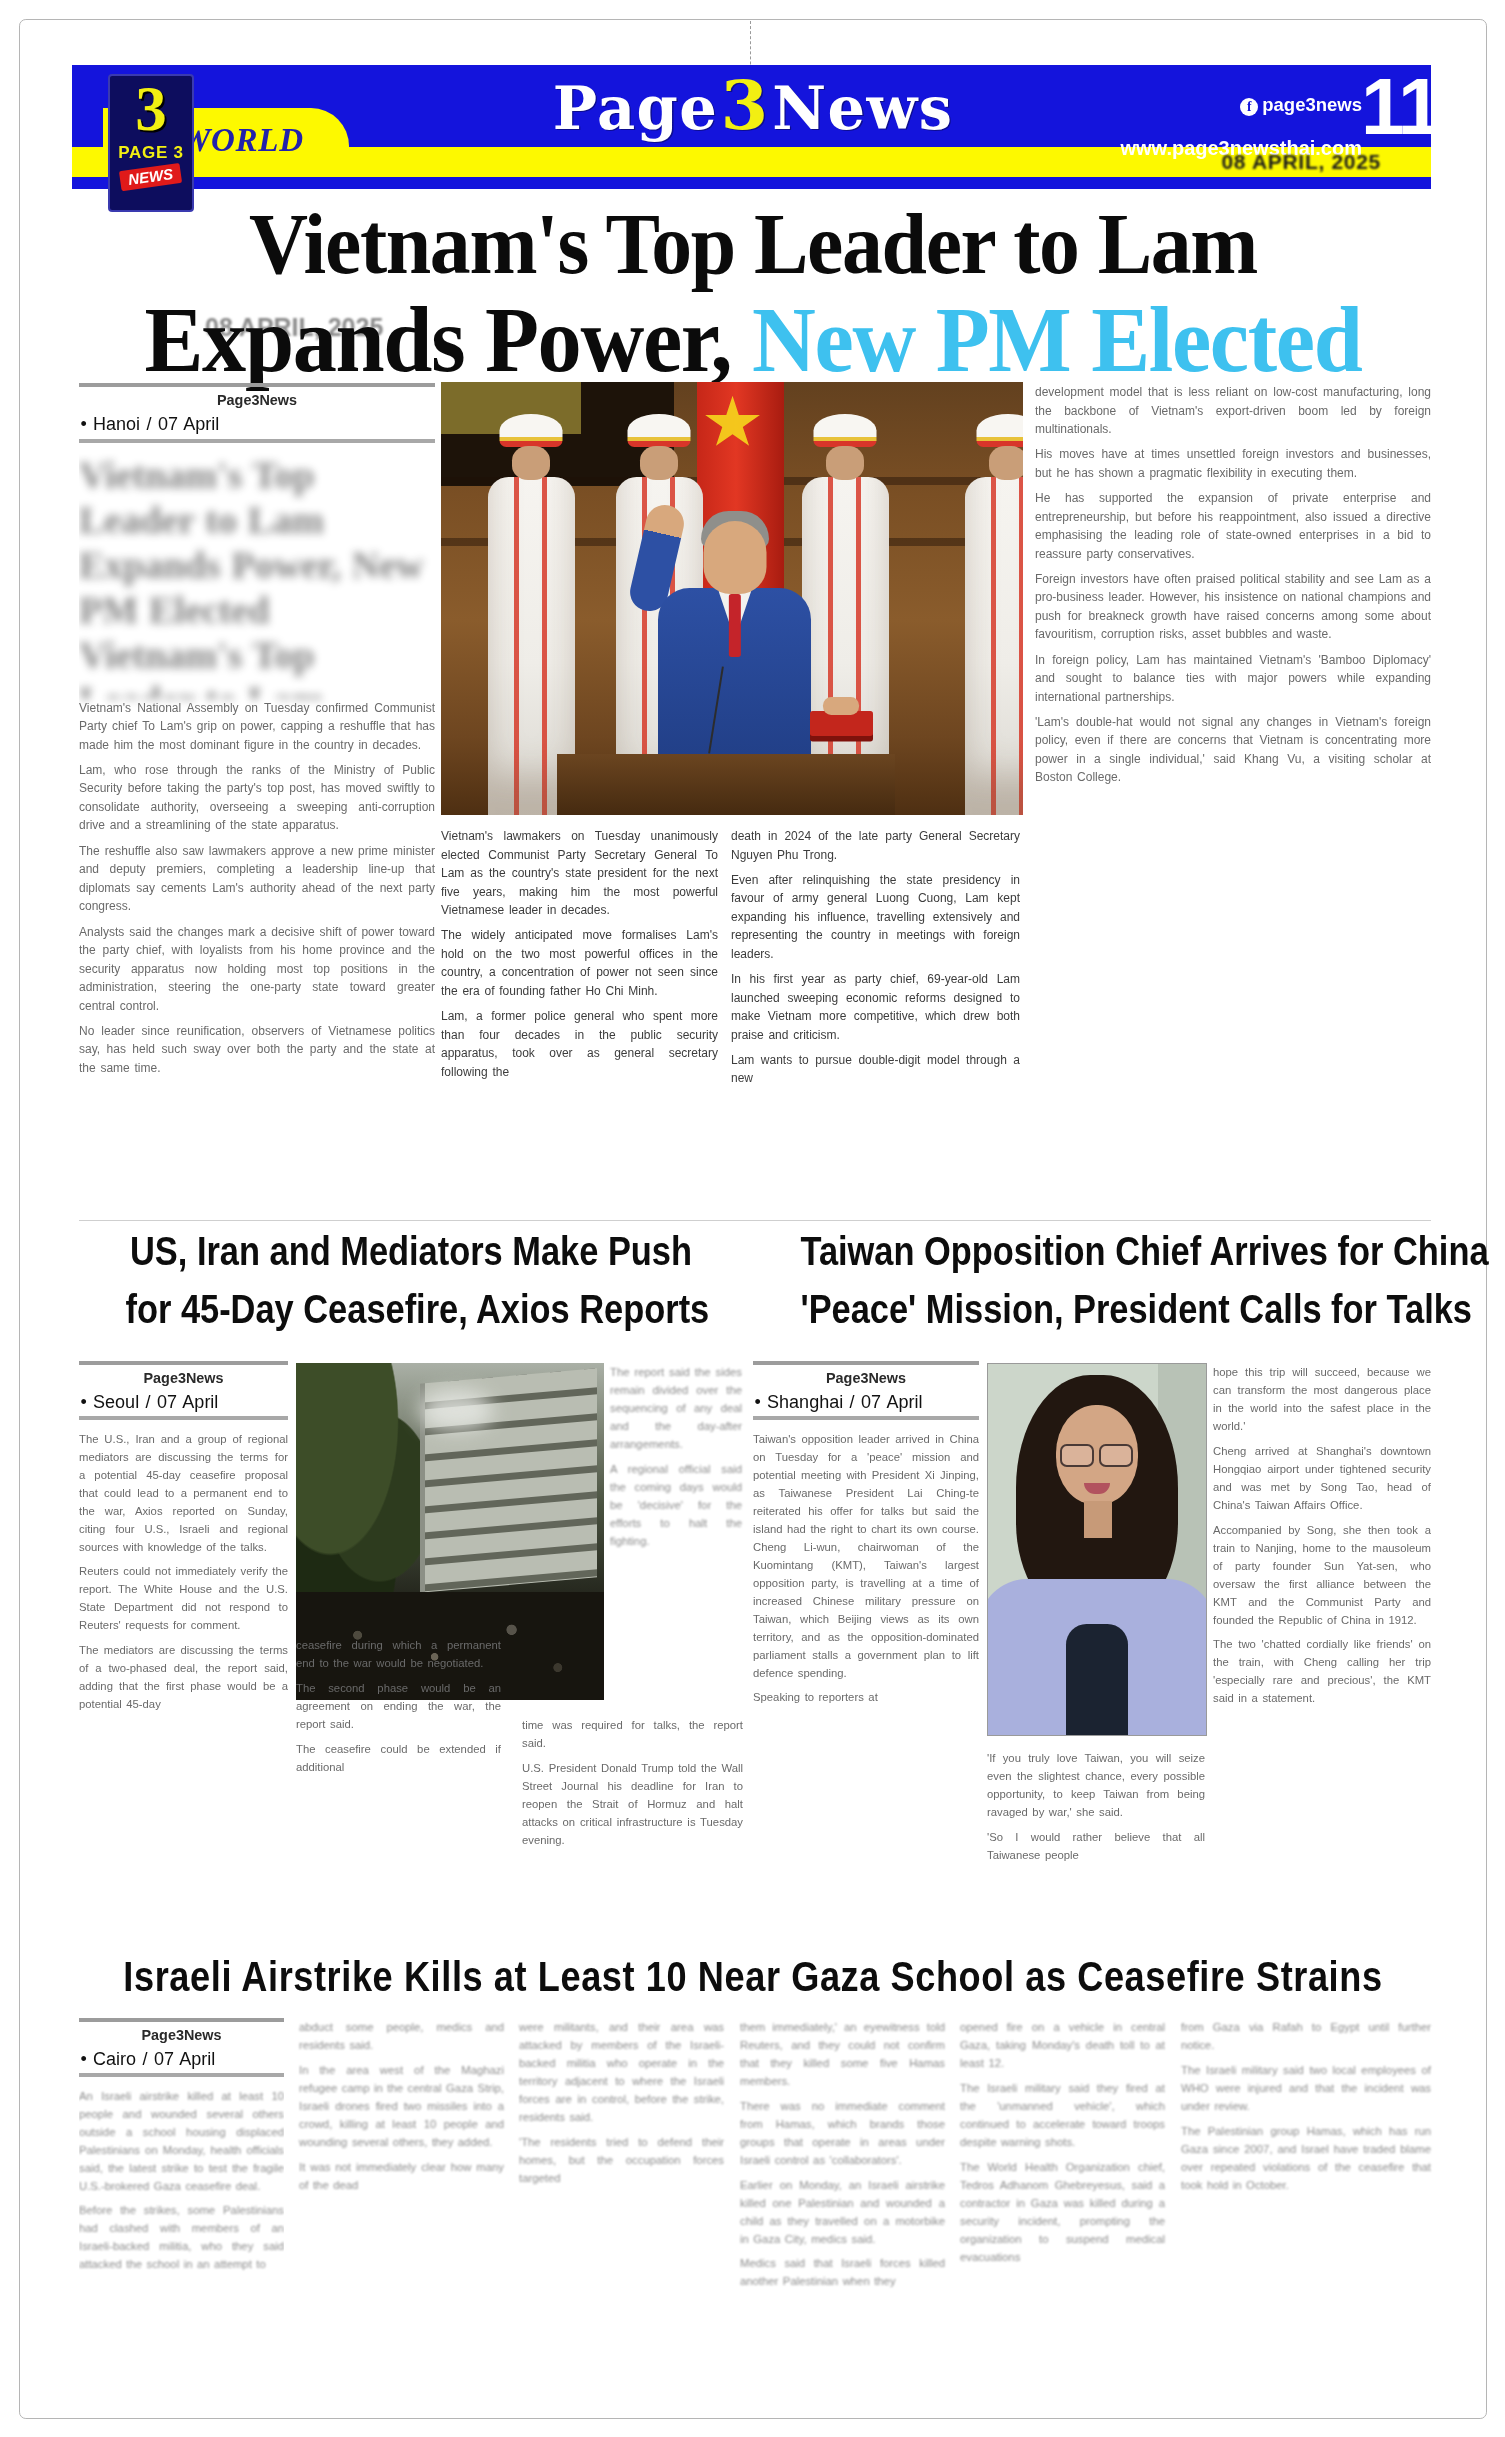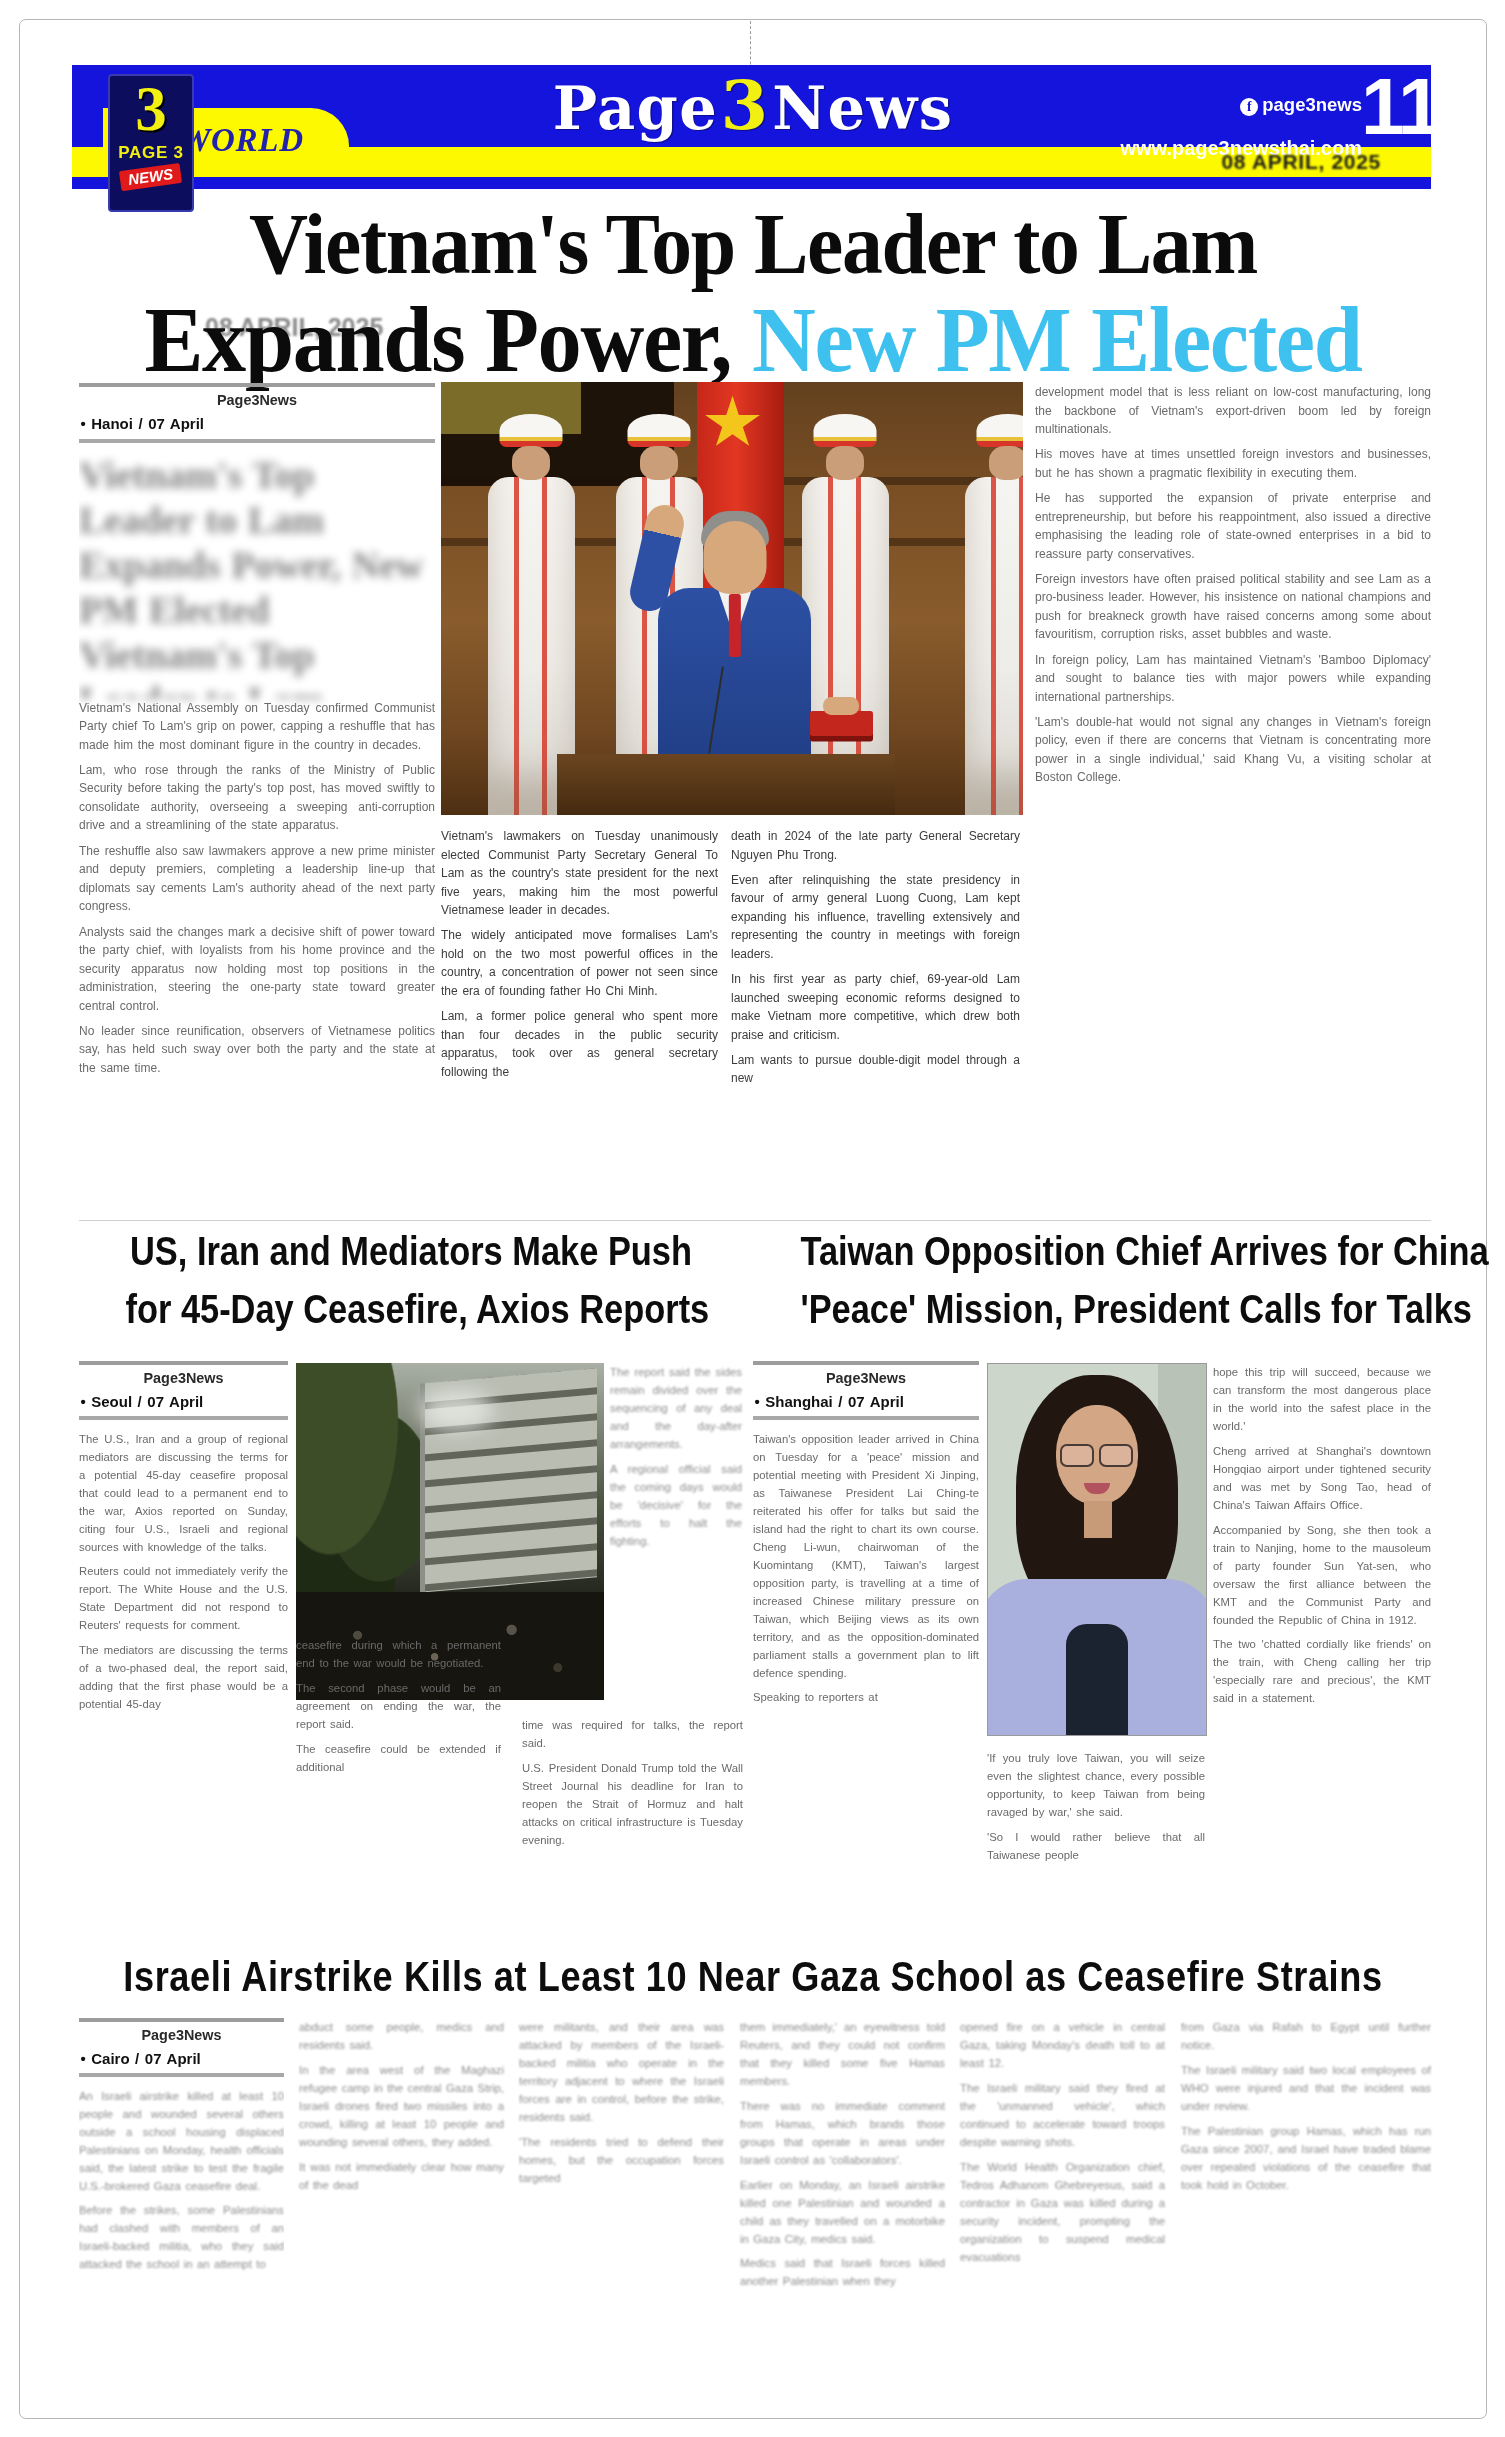--- a/index.html
+++ b/index.html
@@ -50,21 +50,21 @@
   
   .col{position:absolute;text-align:justify;overflow:hidden;}
   .col p{margin:0 0 6.8px;}
   .t17{font-size:12px;line-height:18.5px;color:#3c3c3c;word-spacing:1.4px;}
   .t16{font-size:11.3px;line-height:18px;color:#4a4a4a;word-spacing:1.4px;}
   .fuzz1{filter:blur(0.4px);}
   .fuzz2{filter:blur(0.7px);color:#6a6a6a;}
   .fuzz3{filter:blur(1px);color:#8c8c8c;}
   .bylineblock{border-top:4.8px solid #9c9c9c;border-bottom:4.8px solid #a8a8a8;padding:4.1px 1.4px 5.5px;margin-bottom:9.6px;filter:blur(0.5px);}
   .byline{text-align:center;font-weight:bold;font-size:14.4px;color:#2a2a2a;}
-  .dateline{font-weight:bold;font-size:15px;color:#111;margin-top:5.5px;text-align:left;}
+  .dateline{font-weight:normal;font-size:18px;color:#111;margin-top:5.5px;text-align:left;}
   .ghost{font-family:"Liberation Serif",serif;font-weight:bold;font-size:38px;line-height:45px;color:#1a1a1a;
          filter:blur(4.1px);opacity:.55;overflow:hidden;text-align:left;}
 
   
   .photo{position:absolute;overflow:hidden;}
   #p1{left:441px;top:382px;width:582px;height:433px;background:linear-gradient(180deg,#63411f 0%,#7a4f24 26%,#8a5c2c 55%,#6e4620 82%,#4e2f12 100%);}
   #p1 .darkcorner{position:absolute;left:0;top:0;width:40%;height:24%;background:#1d1309;}
   #p1 .olive{position:absolute;left:0;top:0;width:24%;height:12%;background:#7c6c2a;}
   #p1 .ledge{position:absolute;left:0;width:100%;height:8.2px;background:rgba(30,16,6,.45);}
   #p1 .flag{position:absolute;left:44%;top:0;width:15%;height:76%;background:linear-gradient(90deg,#c62718,#e23723 45%,#a81c10);}

